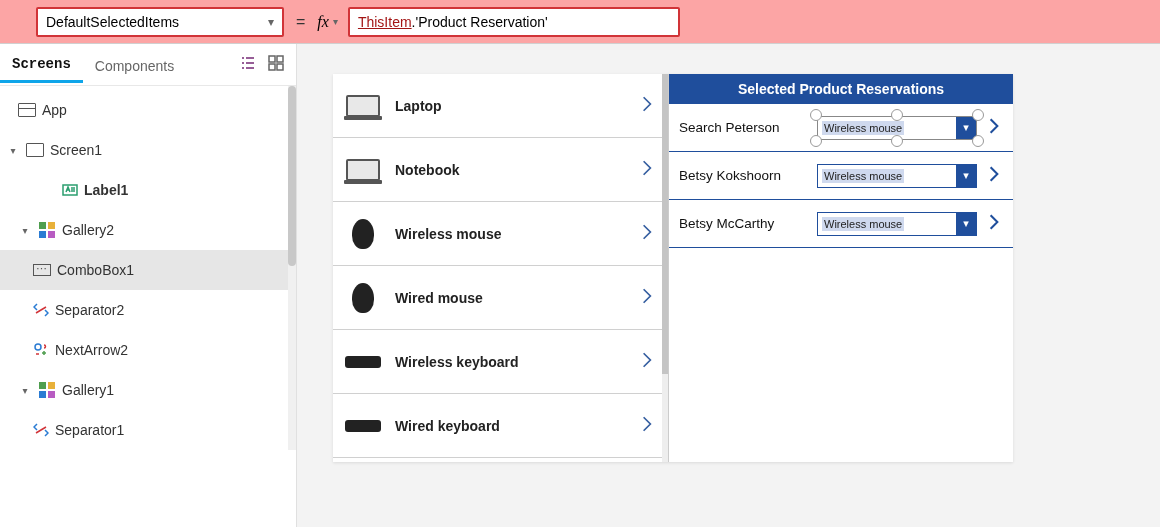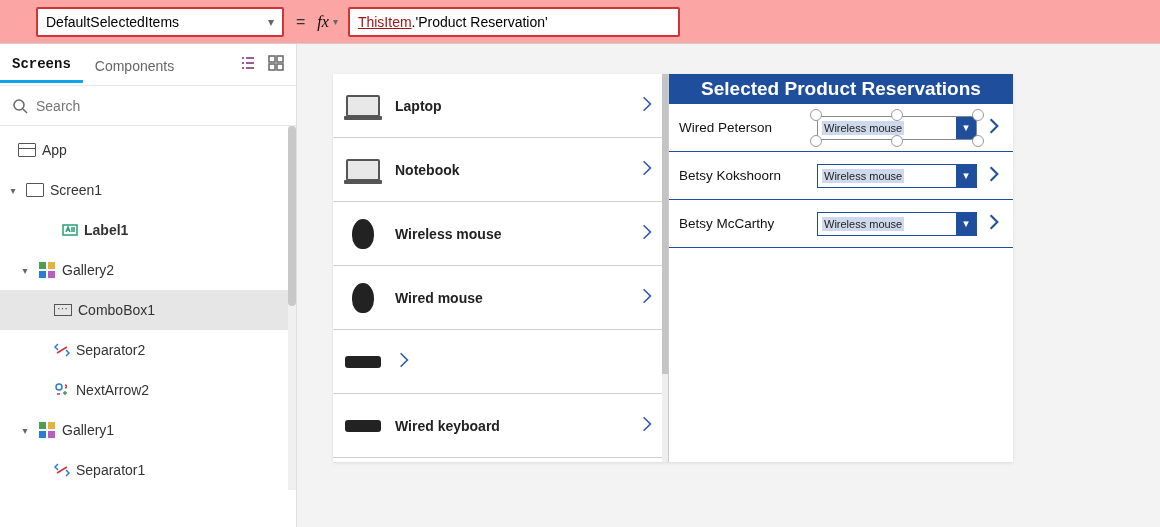--- a/index.html
+++ b/index.html
@@ -51,21 +51,21 @@
   .tree-scrollbar { position:absolute; right:0; top:0; bottom:0; width:8px; background:#f0f0f0; }
   .tree-scrollbar-thumb { position:absolute; top:0; left:0; right:0; height:180px; background:#c8c8c8; border-radius:4px; }
   .tree-item {
     display: flex; align-items: center; height: 40px; padding: 0 6px;
     cursor: pointer; color: #333; gap: 6px;
   }
   .tree-item.selected { background: #e6e6e6; }
   .tree-toggle { width: 14px; text-align: center; color: #666; font-size: 10px; }
   .tree-indent-1 { padding-left: 18px; }
   .tree-indent-2 { padding-left: 62px; font-weight: bold; }
-  .tree-indent-3 { padding-left: 54px; }
+  .tree-indent-3 { padding-left: 33px; }
   .tree-icon { width: 18px; height: 18px; display: flex; align-items: center; justify-content: center; flex: none; }
 
   
   .gallery-glyph { width:16px; height:16px; display:grid; grid-template-columns:1fr 1fr; grid-template-rows:1fr 1fr; gap:2px; }
   .gallery-glyph span:nth-child(1){background:#4f9e4f;}
   .gallery-glyph span:nth-child(2){background:#e8b13a;}
   .gallery-glyph span:nth-child(3){background:#2b7cd3;}
   .gallery-glyph span:nth-child(4){background:#b85cc2;}
 
   .combo-glyph { width:18px; height:12px; border:1px solid #555; position:relative; }
@@ -98,21 +98,21 @@
   .prod-label { flex: 1; font-size: 14px; font-weight: 600; color: #222; }
   .prod-arrow { color: #355ea0; }
   .prod-arrow svg { width:18px; height:18px; }
   .prod-scrollbar { position:absolute; right:0; top:0; bottom:0; width:6px; background:#eee; }
   .prod-scrollbar-thumb { position:absolute; top:0; left:0; right:0; height:300px; background:#c4c4c4; }
 
   
   .reservations { flex: 1; display: flex; flex-direction: column; }
   .res-header {
     height: 30px; background: #1f4e9c; color: #fff; font-weight: 600;
-    display: flex; align-items: center; justify-content: center; font-size: 19px;
+    display: flex; align-items: center; justify-content: center; font-size: 14px;
   }
   .res-item {
     display: flex; align-items: center; height: 48px; padding: 0 10px;
     border-bottom: 1px solid #1f4e9c; gap: 8px;
   }
   .res-name { width: 130px; font-size: 13.5px; color: #111; }
   .res-combo {
     flex: 1; height: 24px; border: 1px solid #1f4e9c; display: flex;
     align-items: center; padding: 0 0 0 4px; font-size: 11px;
     background: #fff; position: relative;
@@ -184,27 +184,20 @@
         <svg viewBox="0 0 16 16" fill="none" stroke="#666" stroke-width="1.5">
             <rect x="1" y="1" width="6" height="6"></rect>
             <rect x="9" y="1" width="6" height="6"></rect>
             <rect x="1" y="9" width="6" height="6"></rect>
             <rect x="9" y="9" width="6" height="6"></rect>
           </svg>
       </span>
     </div>
   </div>
 
-  <div class="search-row">
-    <svg viewBox="0 0 16 16" fill="none" stroke="#666" stroke-width="1.5">
-        <circle cx="7" cy="7" r="5"></circle>
-        <line x1="11" y1="11" x2="15" y2="15"></line>
-      </svg>
-    <input class="search-input" placeholder="Search" style="">
-  </div>
 
   <div class="tree">
     <div class="tree-item" style="padding-left:18px;">
       <span class="tree-icon">
           <span class="app-glyph"></span>
         </span>
       <span>App</span>
     </div>
     <div class="tree-item">
       <span class="tree-toggle">▾</span>
@@ -328,20 +321,21 @@
           </div>
         <div class="prod-label">Wired mouse</div>
         <div class="prod-arrow"><svg viewBox="0 0 16 16" fill="none" stroke="currentColor" stroke-width="1.5">
               <path d="M5 2 L11 8 L5 14"></path>
             </svg></div>
       </div>
       <div class="prod-item">
         <div class="prod-img">
             <div class="pimg-wkbd"></div>
           </div>
+        <div class="prod-label">Wireless keyboard</div>
         <div class="prod-arrow"><svg viewBox="0 0 16 16" fill="none" stroke="currentColor" stroke-width="1.5">
               <path d="M5 2 L11 8 L5 14"></path>
             </svg></div>
       </div>
       <div class="prod-item">
         <div class="prod-img">
             <div class="pimg-kbd"></div>
           </div>
         <div class="prod-label">Wired keyboard</div>
         <div class="prod-arrow"><svg viewBox="0 0 16 16" fill="none" stroke="currentColor" stroke-width="1.5">
@@ -350,21 +344,21 @@
       </div>
       <div class="prod-scrollbar">
           <div class="prod-scrollbar-thumb"></div>
         </div>
     </div>
 
     <div class="reservations">
       <div class="res-header">Selected Product Reservations</div>
 
       <div class="res-item">
-        <div class="res-name">Wired Peterson</div>
+        <div class="res-name">Search Peterson</div>
         <div class="sel-wrap">
           <div class="res-combo sel-combo">
             <span class="tag">Wireless mouse</span>
             <span class="dd">▾</span>
           </div>
           <span class="handle h-tl"></span>
           <span class="handle h-tc"></span>
           <span class="handle h-tr"></span>
           <span class="handle h-bl"></span>
           <span class="handle h-bc"></span>

